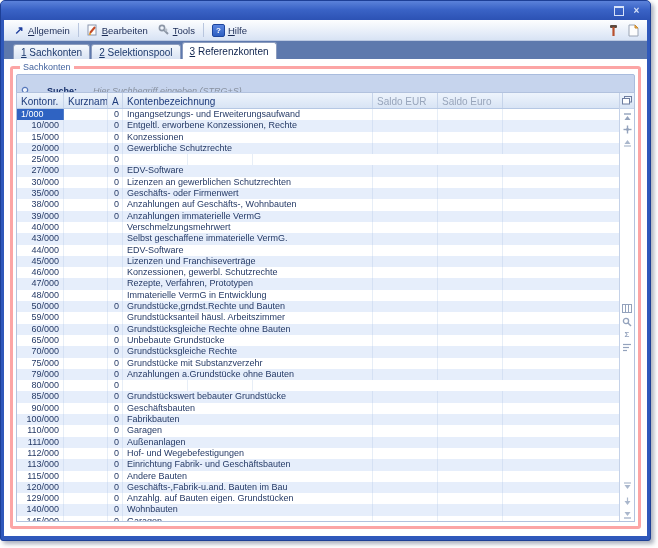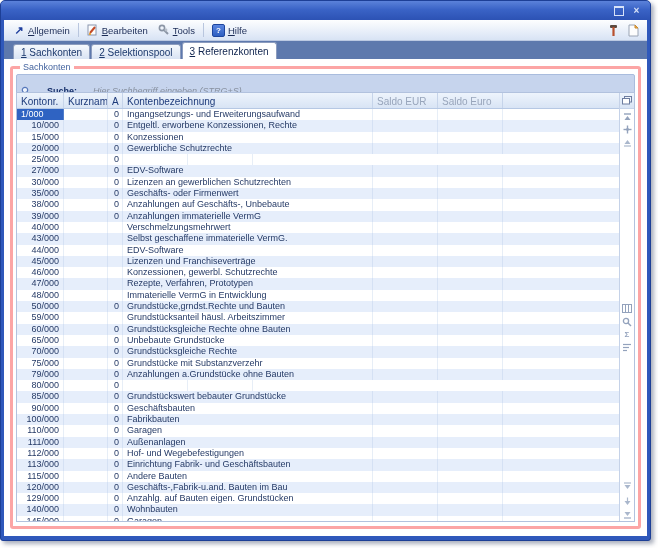--- a/index.html
+++ b/index.html
@@ -277,21 +277,21 @@
     <div class="c acol">0</div>
     <div class="c bez">Geschäfts- oder Firmenwert</div>
     <div class="c eur"></div>
     <div class="c euro"></div>
     <div class="c fill"></div>
   </div>
                 <div class="row">
     <div class="c kontonr">38/000</div>
     <div class="c kurzname"></div>
     <div class="c acol">0</div>
-    <div class="c bez">Anzahlungen auf Geschäfts-, Unbebaute</div>
+    <div class="c bez">Anzahlungen auf Geschäfts-, Wohnbauten</div>
     <div class="c eur"></div>
     <div class="c euro"></div>
     <div class="c fill"></div>
   </div>
                 <div class="row alt">
     <div class="c kontonr">39/000</div>
     <div class="c kurzname"></div>
     <div class="c acol">0</div>
     <div class="c bez">Anzahlungen immaterielle VermG</div>
     <div class="c eur"></div>

